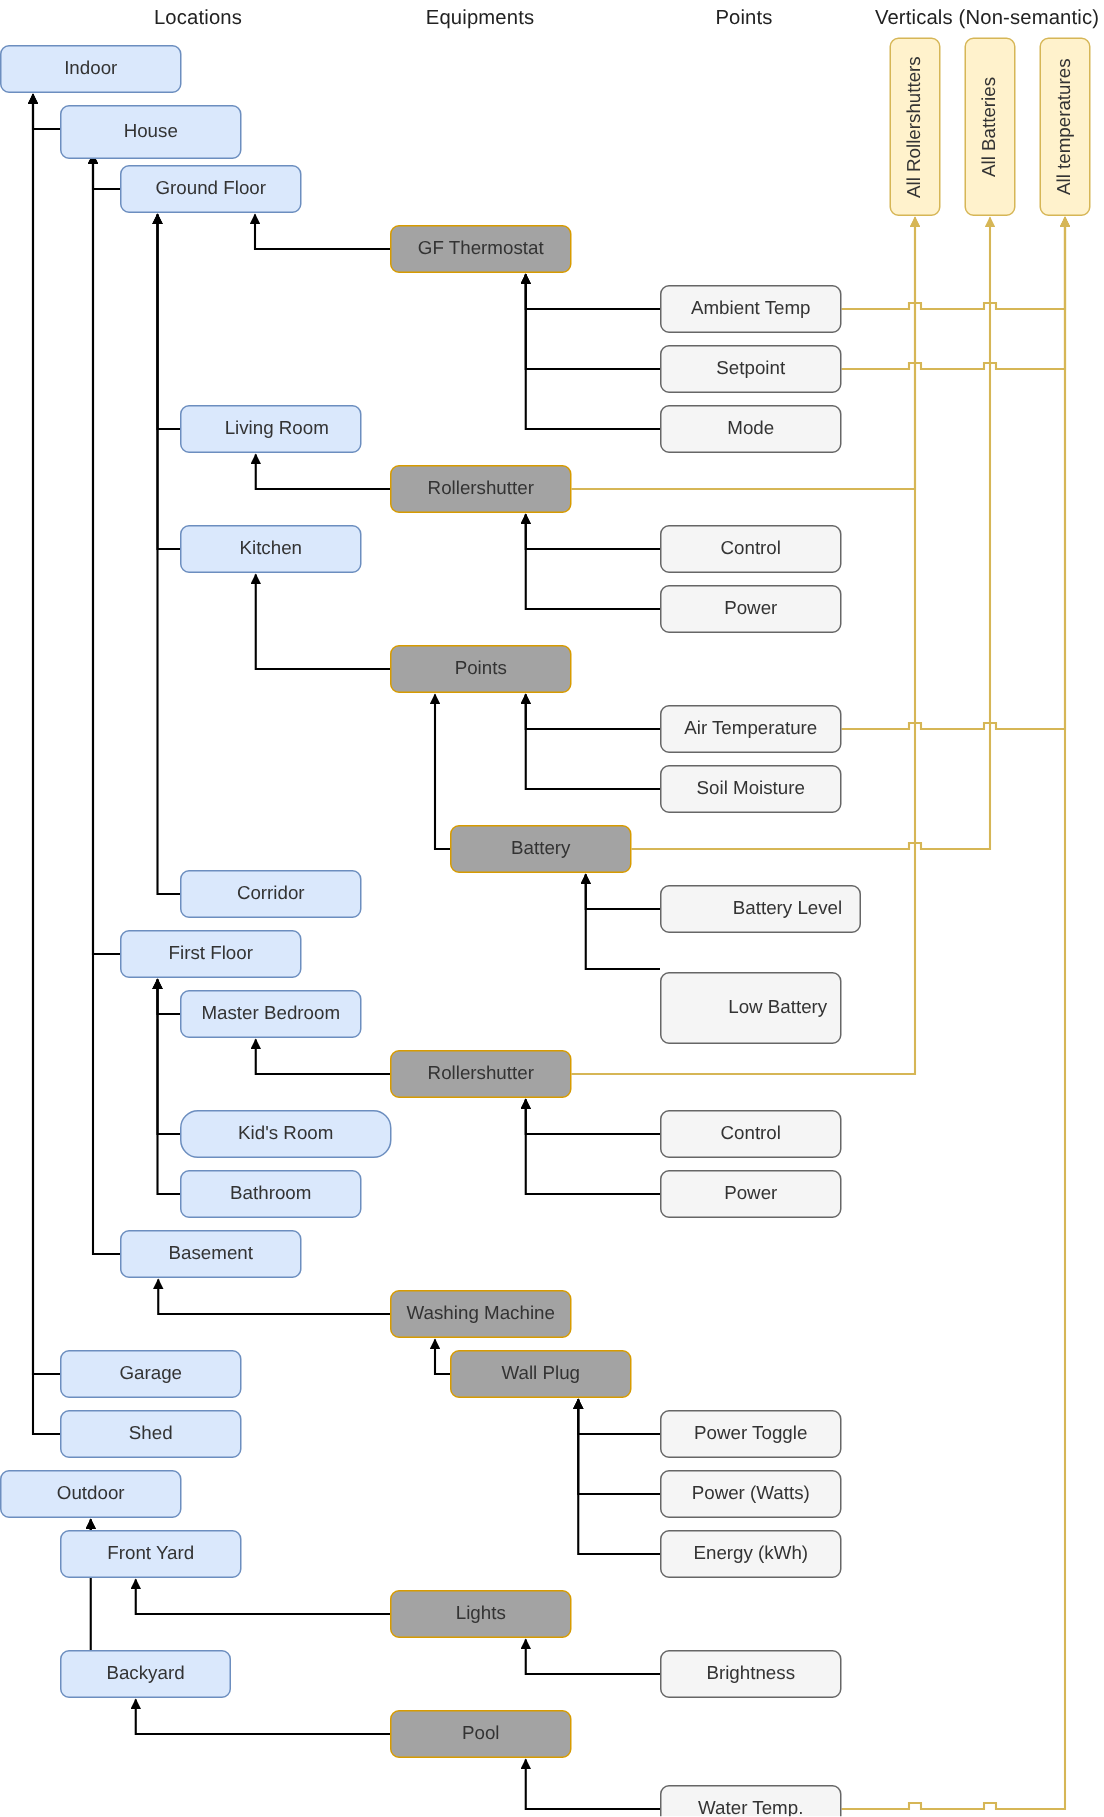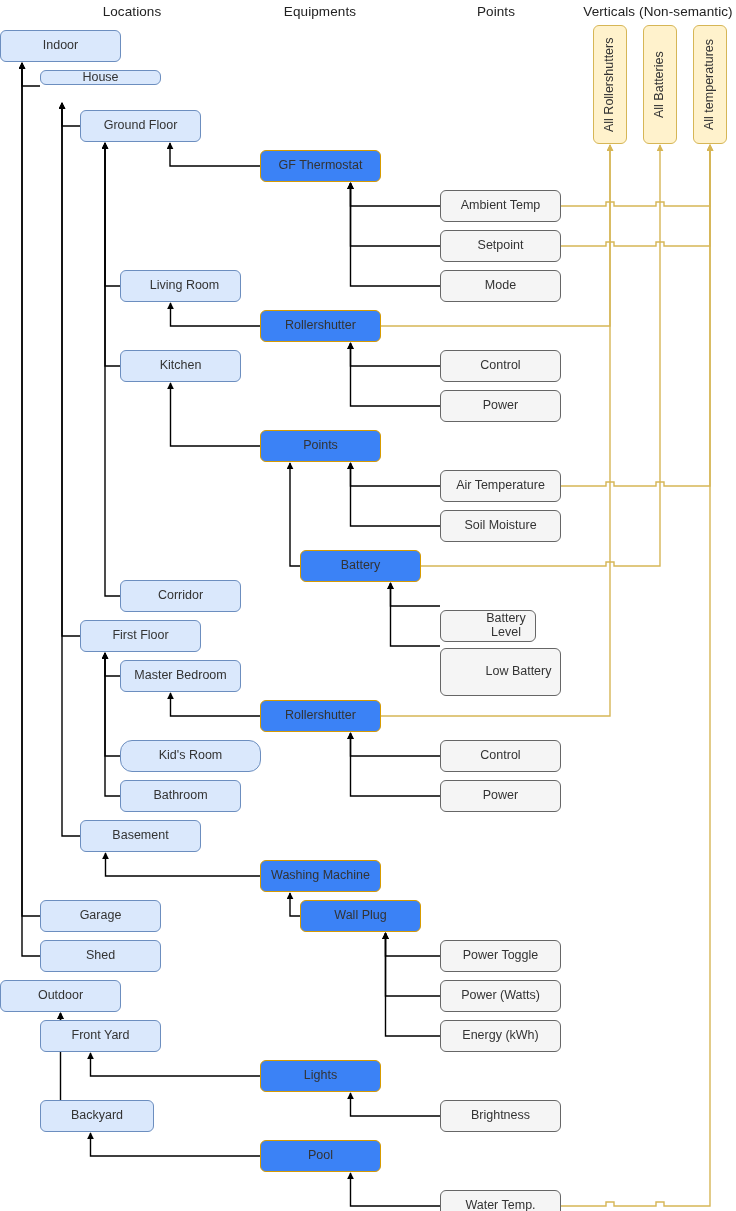--- a/index.html
+++ b/index.html
@@ -10,21 +10,21 @@
     position:absolute;font-size:13.5px;color:#222;text-align:center;
     white-space:nowrap;letter-spacing:.1px;
   }
   .node{
     position:absolute;box-sizing:border-box;border-radius:6px;
     display:flex;align-items:center;justify-content:center;
     font-size:12.5px;color:#333;text-align:center;line-height:1.1;
     padding:0 4px;
   }
   .node.loc{background:#dae8fc;border:1px solid #6c8ebf;}
-  .node.eq{background:#3b82f6;border:1px solid #d79b00;}
+  .node.eq{background:#a3a3a3;border:1px solid #d79b00;}
   .node.pt{background:#f5f5f5;border:1px solid #666666;}
   .node.vert{
     background:#fff2cc;border:1px solid #d6b656;
     writing-mode:vertical-rl;transform:rotate(180deg);
     font-size:12.5px;
   }
 </style>
 </head>
 <body>
 
@@ -84,21 +84,21 @@
         <polyline points="440,796 350.5,796 350.5,733" fill="none" stroke="#000" stroke-width="1.4" marker-end="url(#arrow-black)"></polyline>
         <polyline points="440,956 385.5,956 385.5,933" fill="none" stroke="#000" stroke-width="1.4" marker-end="url(#arrow-black)"></polyline>
         <polyline points="440,996 385.5,996 385.5,933" fill="none" stroke="#000" stroke-width="1.4" marker-end="url(#arrow-black)"></polyline>
         <polyline points="440,1036 385.5,1036 385.5,933" fill="none" stroke="#000" stroke-width="1.4" marker-end="url(#arrow-black)"></polyline>
         <polyline points="440,1116 350.5,1116 350.5,1093" fill="none" stroke="#000" stroke-width="1.4" marker-end="url(#arrow-black)"></polyline>
         <polyline points="440,1206 350.5,1206 350.5,1173" fill="none" stroke="#000" stroke-width="1.4" marker-end="url(#arrow-black)"></polyline>
       </g>
   </svg>
   <div id="nodes">
       <div class="node loc" style="left: 0px; top: 30px; width: 121px; height: 32px;">Indoor</div>
-      <div class="node loc" style="left: 40px; top: 70px; width: 121px; height: 15px;">House</div>
+      <div class="node loc" style="left: 40px; top: 70px; width: 121px; height: 36px;">House</div>
       <div class="node loc" style="left: 80px; top: 110px; width: 121px; height: 32px;">Ground Floor</div>
       <div class="node loc" style="left: 120px; top: 270px; width: 121px; height: 32px; padding-left: 12px;">Living Room</div>
       <div class="node loc" style="left: 120px; top: 350px; width: 121px; height: 32px;">Kitchen</div>
       <div class="node loc" style="left: 120px; top: 580px; width: 121px; height: 32px; text-align: center;">Corridor</div>
       <div class="node loc" style="left: 80px; top: 620px; width: 121px; height: 32px;">First Floor</div>
       <div class="node loc" style="left: 120px; top: 660px; width: 121px; height: 32px;">Master Bedroom</div>
       <div class="node loc" style="left: 120px; top: 740px; width: 141px; height: 32px; border-radius: 12px;">Kid's Room</div>
       <div class="node loc" style="left: 120px; top: 780px; width: 121px; height: 32px;">Bathroom</div>
       <div class="node loc" style="left: 80px; top: 820px; width: 121px; height: 32px;">Basement</div>
       <div class="node loc" style="left: 40px; top: 900px; width: 121px; height: 32px;">Garage</div>
@@ -115,21 +115,21 @@
       <div class="node eq" style="left: 300px; top: 900px; width: 121px; height: 32px;">Wall Plug</div>
       <div class="node eq" style="left: 260px; top: 1060px; width: 121px; height: 32px;">Lights</div>
       <div class="node eq" style="left: 260px; top: 1140px; width: 121px; height: 32px;">Pool</div>
       <div class="node pt" style="left: 440px; top: 190px; width: 121px; height: 32px;">Ambient Temp</div>
       <div class="node pt" style="left: 440px; top: 230px; width: 121px; height: 32px;">Setpoint</div>
       <div class="node pt" style="left: 440px; top: 270px; width: 121px; height: 32px; text-align: center;">Mode</div>
       <div class="node pt" style="left: 440px; top: 350px; width: 121px; height: 32px;">Control</div>
       <div class="node pt" style="left: 440px; top: 390px; width: 121px; height: 32px;">Power</div>
       <div class="node pt" style="left: 440px; top: 470px; width: 121px; height: 32px;">Air Temperature</div>
       <div class="node pt" style="left: 440px; top: 510px; width: 121px; height: 32px;">Soil Moisture</div>
-      <div class="node pt" style="left: 440px; top: 610px; width: 96px; height: 32px; padding-left: 40px;">Battery Level</div>
+      <div class="node pt" style="left: 440px; top: 590px; width: 134px; height: 32px; padding-left: 40px;">Battery Level</div>
       <div class="node pt" style="left: 440px; top: 648px; width: 121px; height: 48px; padding-left: 40px;">Low Battery</div>
       <div class="node pt" style="left: 440px; top: 740px; width: 121px; height: 32px;">Control</div>
       <div class="node pt" style="left: 440px; top: 780px; width: 121px; height: 32px;">Power</div>
       <div class="node pt" style="left: 440px; top: 940px; width: 121px; height: 32px;">Power Toggle</div>
       <div class="node pt" style="left: 440px; top: 980px; width: 121px; height: 32px;">Power (Watts)</div>
       <div class="node pt" style="left: 440px; top: 1020px; width: 121px; height: 32px;">Energy (kWh)</div>
       <div class="node pt" style="left: 440px; top: 1100px; width: 121px; height: 32px;">Brightness</div>
       <div class="node pt" style="left: 440px; top: 1190px; width: 121px; height: 32px;">Water Temp.</div>
       <div class="node vert" style="left: 593px; top: 25px; width: 34px; height: 119px;">All Rollershutters</div>
       <div class="node vert" style="left: 643px; top: 25px; width: 34px; height: 119px;">All Batteries</div>

